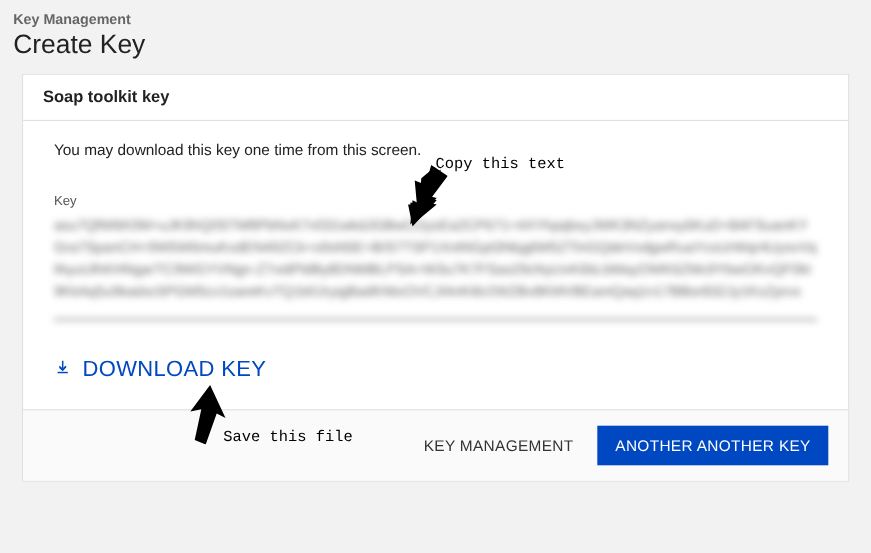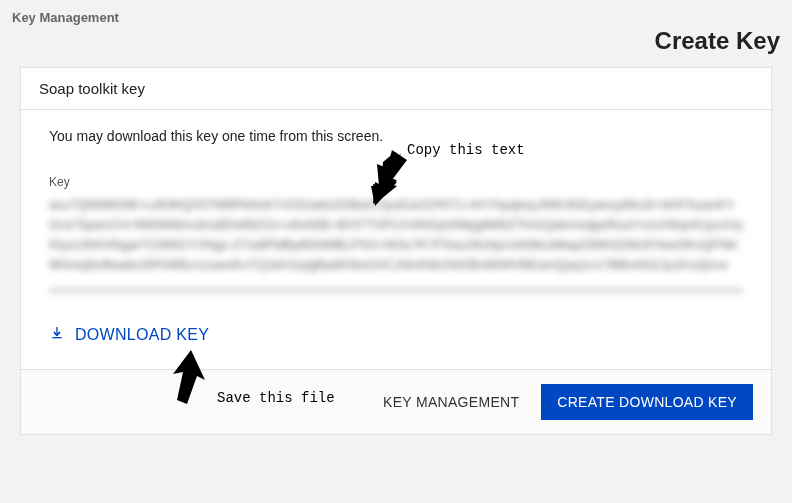--- a/index.html
+++ b/index.html
@@ -16,34 +16,33 @@
   }
   .breadcrumb {
     font-size: 13px;
     font-weight: bold;
     color: #666;
     margin-bottom: 2px;
   }
   .page-title {
     font-size: 24px;
     color: #222;
-    font-weight: 700;
-    text-align: right;
+    font-weight: 400;
   }
   .card {
     background: #fff;
     margin: 0 20px 0 20px;
     border: 1px solid #e0e0e0;
     width: 752px;
   }
   .card-header {
     padding: 12px 18px;
     border-bottom: 1px solid #e0e0e0;
     font-size: 15px;
-    font-weight: normal;
+    font-weight: bold;
     color: #222;
   }
   .card-body {
     padding: 18px 28px 24px 28px;
     position: relative;
   }
   .instruction {
     font-size: 14px;
     color: #222;
     margin-bottom: 18px;
@@ -66,21 +65,21 @@
     filter: blur(3.5px);
     user-select: none;
     overflow: hidden;
   }
   .download-row {
     margin-top: 34px;
     display: flex;
     align-items: center;
     gap: 10px;
     color: #0048c2;
-    font-size: 16px;
+    font-size: 20px;
     font-weight: 500;
     letter-spacing: 0.3px;
     cursor: pointer;
     width: fit-content;
   }
   .card-footer {
     border-top: 1px solid #e0e0e0;
     padding: 14px 18px;
     display: flex;
     justify-content: flex-end;
@@ -141,34 +140,34 @@
           <path d="M12 3v10.586l3.293-3.293 1.414 1.414L12 17.414l-4.707-4.707 1.414-1.414L12 13.586V3h0z"></path>
           <path d="M12 3h0v10.586l3.293-3.293 1.414 1.414L12 17.414l-4.707-4.707 1.414-1.414L12 13.586V3z" fill="none"></path>
           <path d="M11 3h2v10h-2z"></path>
           <path d="M6.7 11.3l1.4-1.4L12 13.8l3.9-3.9 1.4 1.4L12 16.6z"></path>
           <rect x="5" y="18" width="14" height="2"></rect>
         </svg>
       </span>
       <span>DOWNLOAD KEY</span>
     </div>
 
-    <div class="anno" style="top:32px; left:386px;">Copy this text</div>
+    <div class="anno" style="top:32px; left:375px;">Copy this text</div>
     <svg class="arrow" style="top:40px; left:326px;" width="60" height="56" viewBox="0 0 60 56">
       <polygon points="45,0 60,10 45,30 50,32 28,56 24,36 32,36 30,14 40,18" fill="#000"></polygon>
 
       <polygon points="48,2 58,10 42,34 50,36 28,54 26,34 34,36 36,12" fill="#000"></polygon>
     </svg>
 
     <svg class="arrow" style="top:40px; left:330px;" width="58" height="56" viewBox="0 0 58 56">
       <path d="M50 4 L38 28 L46 30 L22 54 L24 32 L32 36 L40 10 Z" fill="#000"></path>
     </svg>
 
-    <div class="anno" style="top:280px; left:196px;">Save this file</div>
+    <div class="anno" style="top:280px; left:182px;">Save this file</div>
     <svg class="arrow" style="top:240px; left:146px;" width="48" height="54" viewBox="0 0 48 54">
       <path d="M20 54 L30 26 L38 30 L24 0 L6 24 L16 22 L10 50 Z" fill="#000"></path>
     </svg>
   </div>
 
   <div class="card-footer">
     <button class="btn-text">KEY MANAGEMENT</button>
-    <button class="btn-primary">CREATE DOWNLOAD KEY</button>
+    <button class="btn-primary">ANOTHER ANOTHER KEY</button>
   </div>
 </div>
 
 </body></html>

